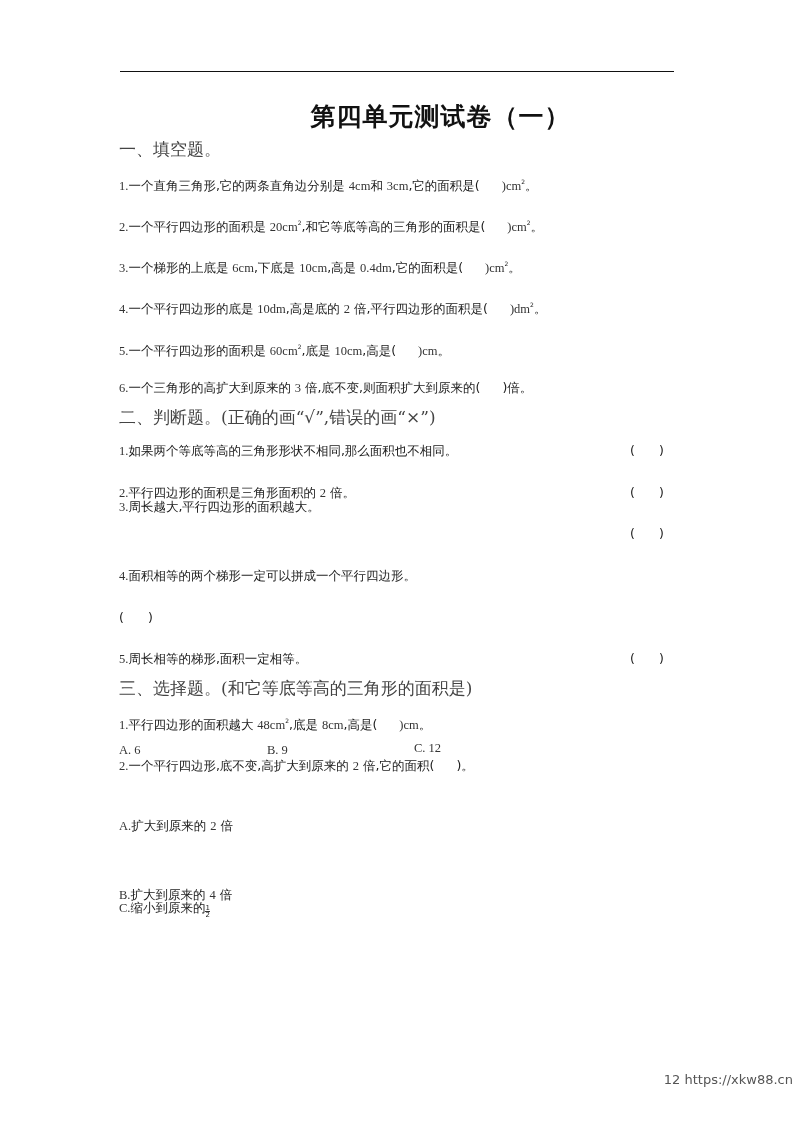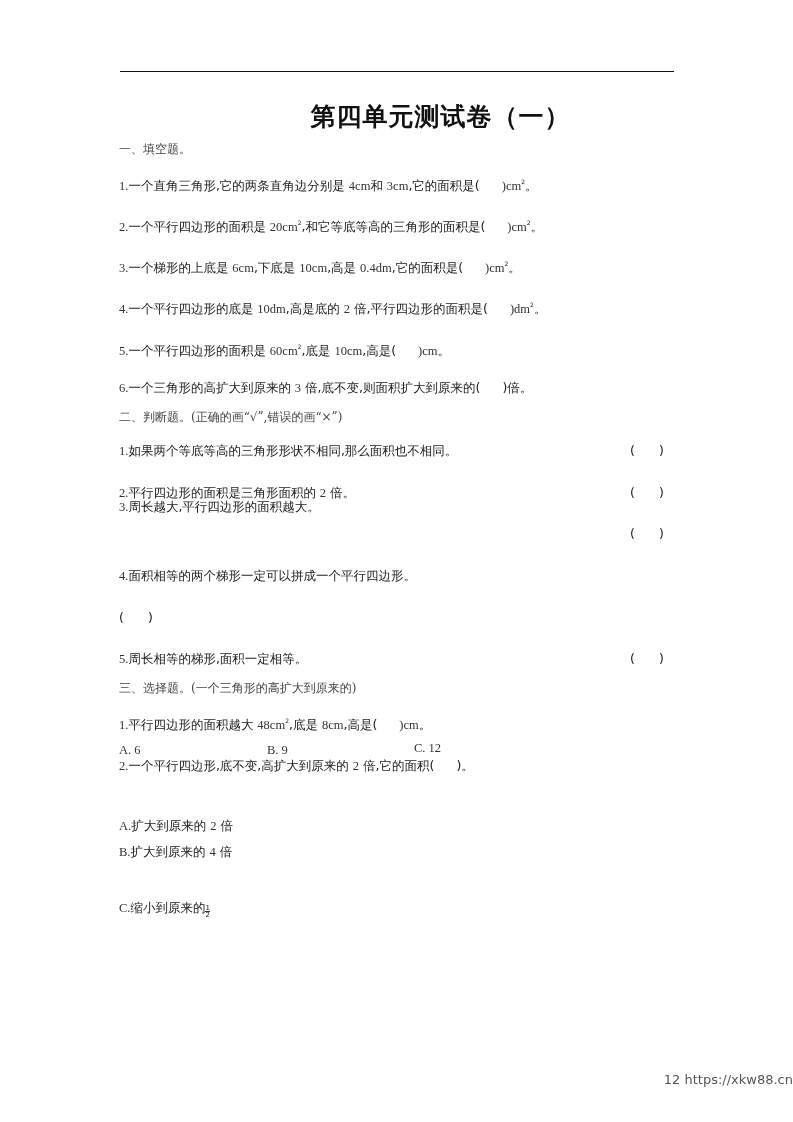--- a/index.html
+++ b/index.html
@@ -9,21 +9,21 @@
     color: #1a1a1a;
   }
   .rule { position: absolute; left: 120px; top: 71px; width: 554px; height: 1px; background: #111; }
   .title {
     position: absolute; left: 0; width: 793px; top: 100px; text-align: center;
     font-size: 25px; font-weight: bold; letter-spacing: 1px; color: #111; margin-left: 44px;
   }
   .line {
     position: absolute; left: 119px; font-size: 12.5px; white-space: nowrap; line-height: 16px;
   }
-  .sec { color: #444; font-family: "DejaVu Serif", "Liberation Serif", serif; font-size: 12px; }
+  .sec { color: #444; font-family: "DejaVu Serif", "Liberation Serif", serif; font-size: 17px; }
   .num { font-family: "Liberation Serif", "DejaVu Serif", serif; color: #333; }
   sup { font-size: 6px; vertical-align: 6px; }
   .blank { display: inline-block; width: 22px; }
   .paren {
     position: absolute; left: 630px; font-size: 12.5px; white-space: nowrap;
   }
   .paren .gap { display: inline-block; width: 24px; }
   .opt { position: absolute; font-size: 12.5px; font-family: Liberation Serif, serif; color: #333; }
   .frac { display: inline-flex; flex-direction: column; font-size: 7px; line-height: 6px; vertical-align: 2px; text-align: center; }
   .frac span:first-child { border-bottom: 1px solid #333; }
@@ -99,21 +99,21 @@
 <div class="line" style="top:568px">
   <span class="num">4.</span><span>面积相等的两个梯形一定可以拼成一个平行四边形。</span>
 </div>
 <div class="paren" style="top:610px; left:119px"><span>(</span><span class="gap"></span><span>)</span></div>
 
 <div class="line" style="top:651px">
   <span class="num">5.</span><span>周长相等的梯形,面积一定相等。</span>
 </div>
 <div class="paren" style="top:651px"><span>(</span><span class="gap"></span><span>)</span></div>
 
-<div class="line sec" style="top:680px">三、选择题。(一个三角形的高扩大到原来的)</div>
+<div class="line sec" style="top:680px">三、选择题。(和它等底等高的三角形的面积是)</div>
 
 <div class="line" style="top:713px">
   <span class="num">1.</span><span>平行四边形的面积越大</span>
   <span class="num">48cm</span><sup>2</sup><span>,底是</span>
   <span class="num">8cm</span><span>,高是(</span><span class="blank"></span><span class="num">)cm</span><span>。</span>
 </div>
 
 <div class="opt" style="top:743px; left:119px">A. 6</div>
 <div class="opt" style="top:743px; left:267px">B. 9</div>
 <div class="opt" style="top:741px; left:414px">C. 12</div>
@@ -123,21 +123,21 @@
   <span class="num">2</span>
   <span>倍,它的面积(</span><span class="blank"></span><span>)</span><span>。</span>
 </div>
 
 <div class="line" style="top:818px">
   <span class="num">A.</span><span>扩大到原来的</span>
   <span class="num">2</span>
   <span>倍</span>
 </div>
 
-<div class="line" style="top:844px">
+<div class="line" style="top:887px">
   <span class="num">B.</span><span>扩大到原来的</span>
   <span class="num">4</span>
   <span>倍</span>
 </div>
 
 <div class="line" style="top:900px">
   <span class="num">C.</span><span>缩小到原来的</span><span class="frac">
       <span>1</span>
       <span>2</span>
     </span>

